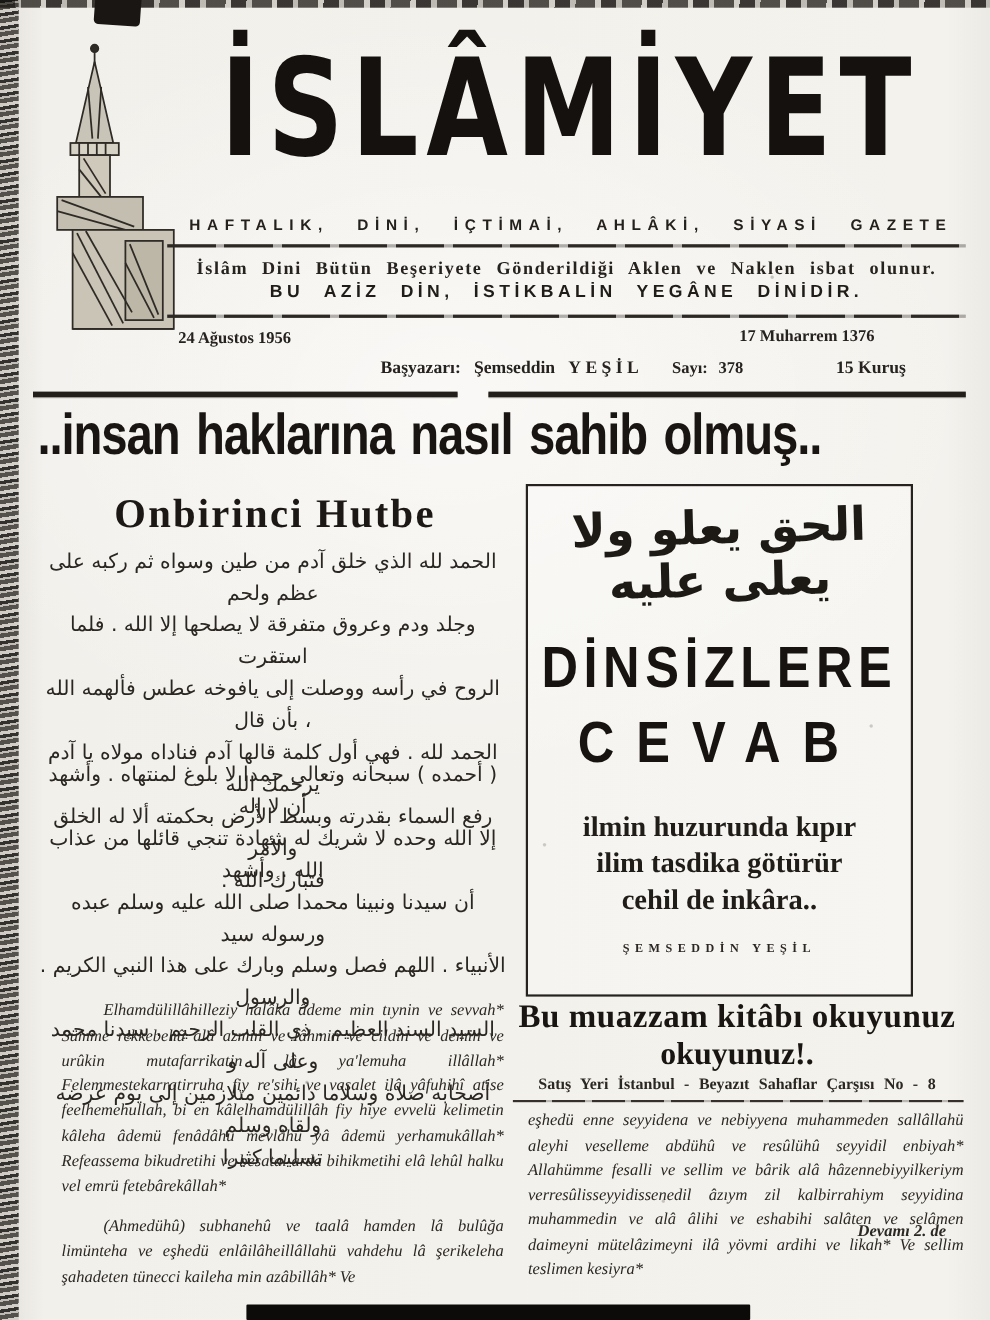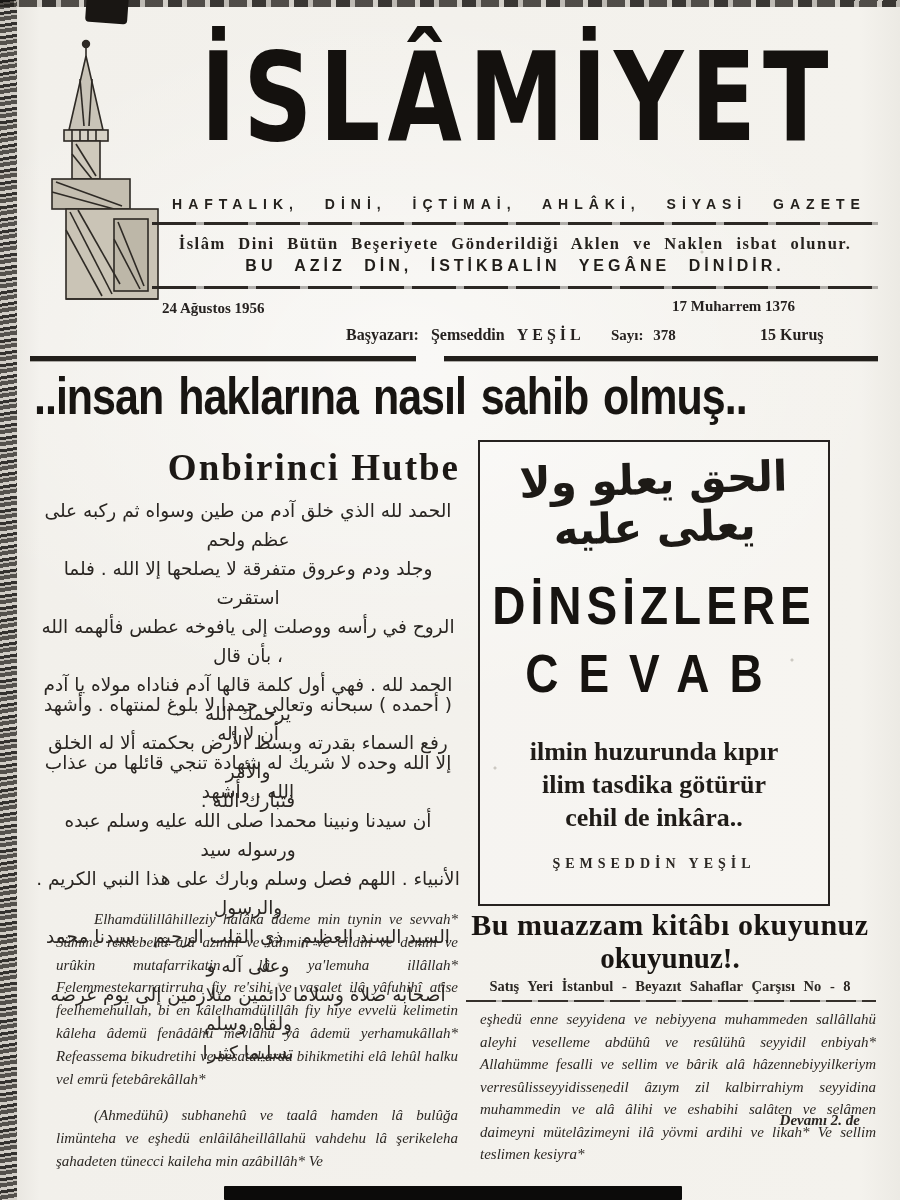--- a/index.html
+++ b/index.html
@@ -88,21 +88,21 @@
   .headline{
     position:absolute;left:34px;top:374px;width:830px;height:66px;
     font-family:"Liberation Sans","DejaVu Sans",sans-serif;
     font-weight:bold;font-size:43px;letter-spacing:-1px;word-spacing:4px;
     transform:scaleY(1.22);transform-origin:50% 50%;
     white-space:nowrap;color:#181512;
   }
 
   
   .hutbe-title{
-    position:absolute;left:40px;top:446px;width:420px;text-align:right;
+    position:absolute;left:40px;top:446px;width:420px;text-align:center;
     font-size:37px;font-weight:bold;letter-spacing:2px;color:#1c1815;
   }
   .arabic-block{
     position:absolute;left:36px;width:424px;direction:rtl;
     font-family:"DejaVu Sans",sans-serif;
     font-size:18.5px;line-height:29px;color:#2a2622;text-align:center;
   }
   .ar1{top:496px;}
   .ar2{top:690px;}
   .latin-paras{
@@ -130,21 +130,21 @@
     font-size:46px;letter-spacing:5px;color:#161310;
     transform:scaleY(1.15);
   }
   .ad-title2{
     margin-top:14px;
     font-family:"Liberation Sans","DejaVu Sans",sans-serif;font-weight:bold;
     font-size:46px;letter-spacing:20px;color:#161310;
     transform:scaleY(1.15);
   }
   .ad-quote{margin-top:34px;font-weight:bold;font-size:26px;line-height:33px;color:#201c18;}
-  .ad-signature{margin-top:22px;font-size:14px;font-weight:bold;letter-spacing:5px;color:#2b2723;}
+  .ad-signature{margin-top:22px;font-size:11px;font-weight:bold;letter-spacing:5px;color:#2b2723;}
 
   .promo1{
     position:absolute;left:466px;top:908px;width:408px;text-align:center;
     font-size:30px;font-weight:bold;letter-spacing:.5px;color:#191512;
   }
   .promo2{
     position:absolute;left:466px;top:942px;width:408px;text-align:center;
     font-size:29px;font-weight:bold;color:#191512;
   }
   .sales{

